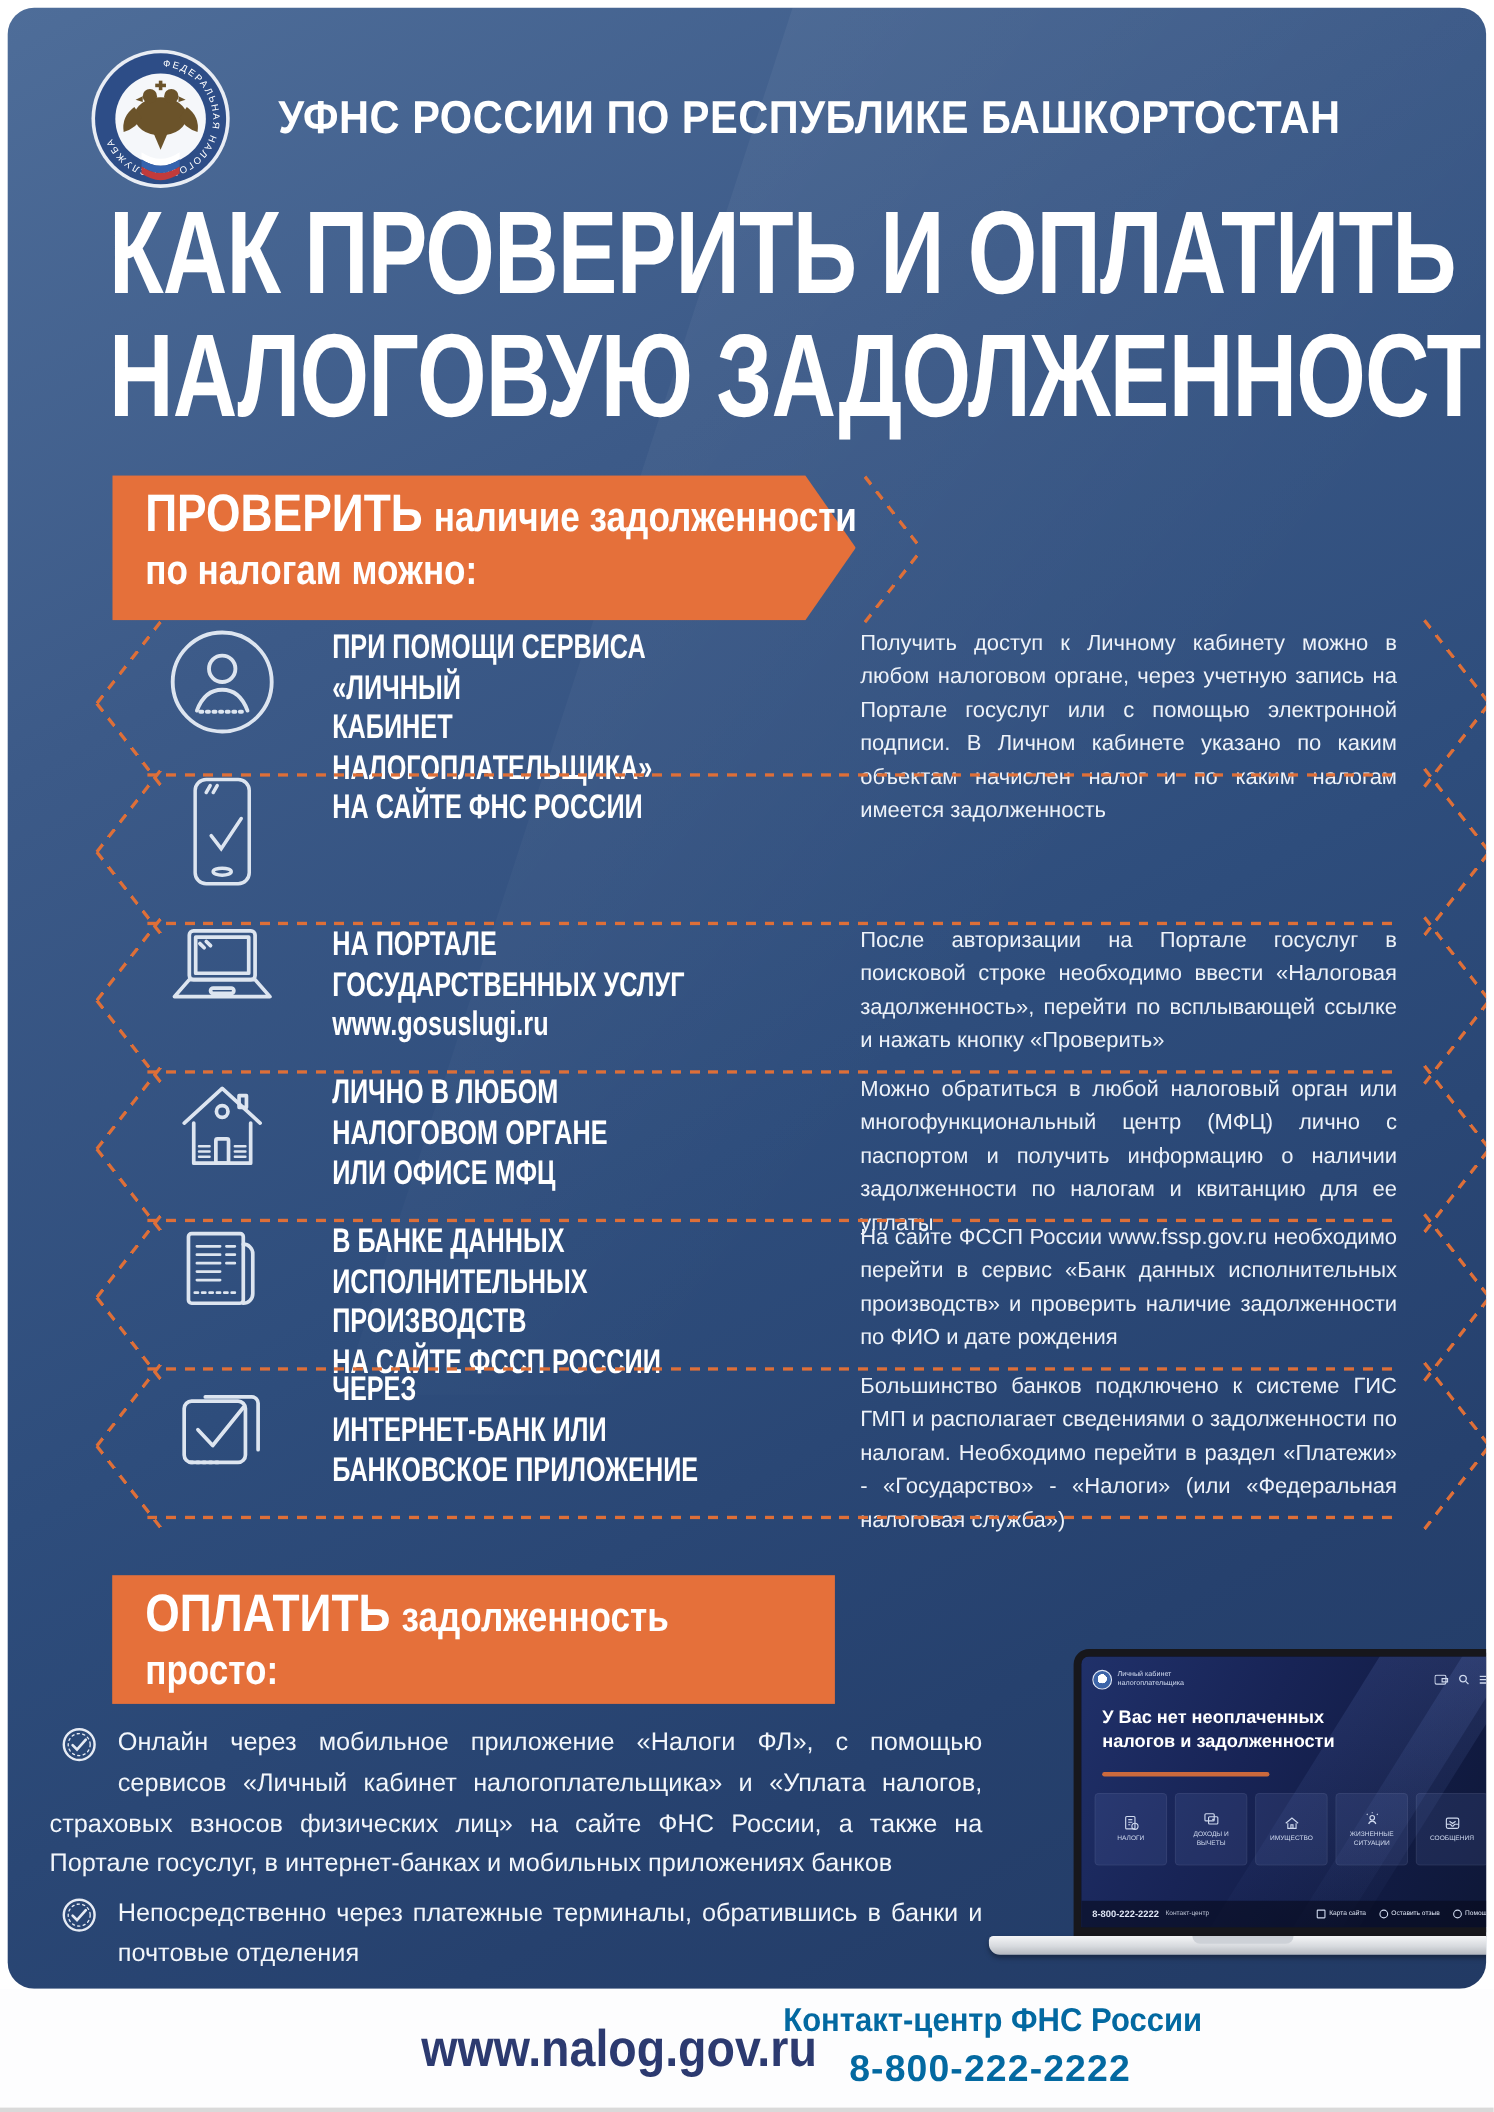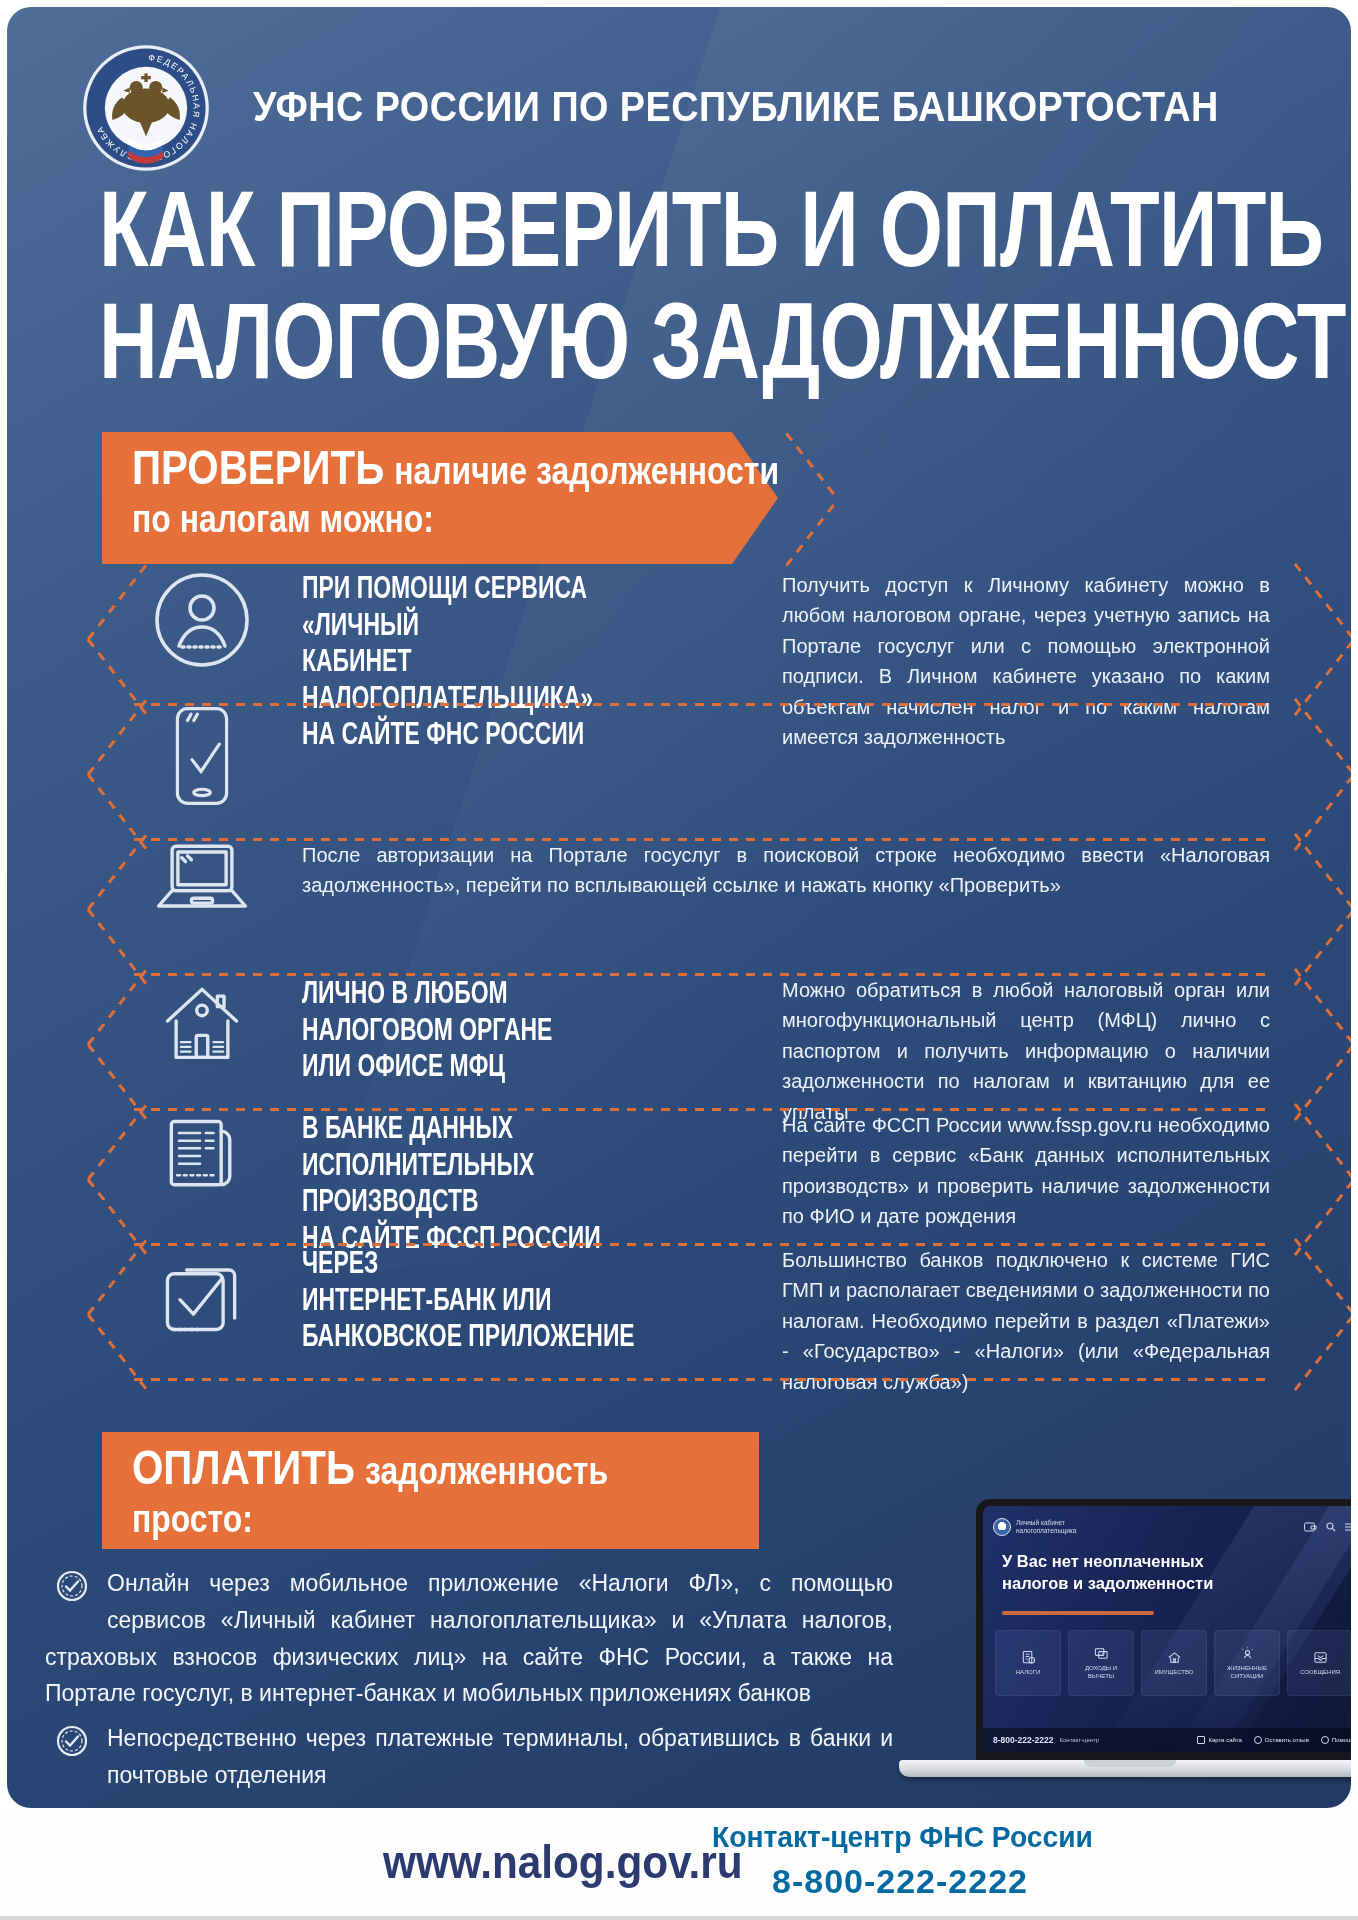--- a/index.html
+++ b/index.html
@@ -182,20 +182,25 @@
         <div class="chev right"></div>
         <div class="icol">
           <svg viewBox="0 0 112 80" width="108" height="78" fill="none" stroke="#dde5f0" stroke-width="3.5" stroke-linecap="round" stroke-linejoin="round">
             <rect x="25" y="6" width="62" height="46" rx="4"></rect>
             <rect x="31" y="12" width="50" height="34"></rect>
             <path d="M35,18 l4,4 M41,16 l4,4"></path>
             <path d="M11,68 l14,-16 h62 l14,16 z"></path>
             <rect x="45" y="60" width="22" height="5" rx="2.5"></rect>
           </svg>
         </div>
+        <div class="ih">
+            <div class="cond">НА ПОРТАЛЕ
+ГОСУДАРСТВЕННЫХ УСЛУГ
+www.gosuslugi.ru</div>
+          </div>
         <div class="idesc">
             <div class="dtxt">После авторизации на Портале госуслуг в поисковой строке необходимо ввести «Налоговая задолженность», перейти по всплывающей ссылке и нажать кнопку «Проверить»</div>
           </div>
       </div>
 
       <div class="item">
         <div class="chev left"></div>
         <div class="chev right"></div>
         <div class="icol">
           <svg viewBox="0 0 100 96" width="96" height="92" fill="none" stroke="#dde5f0" stroke-width="3.5" stroke-linecap="round" stroke-linejoin="round">

